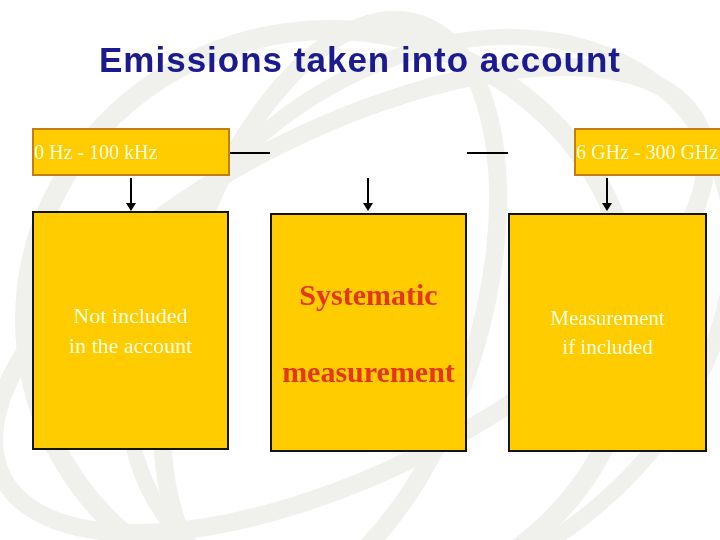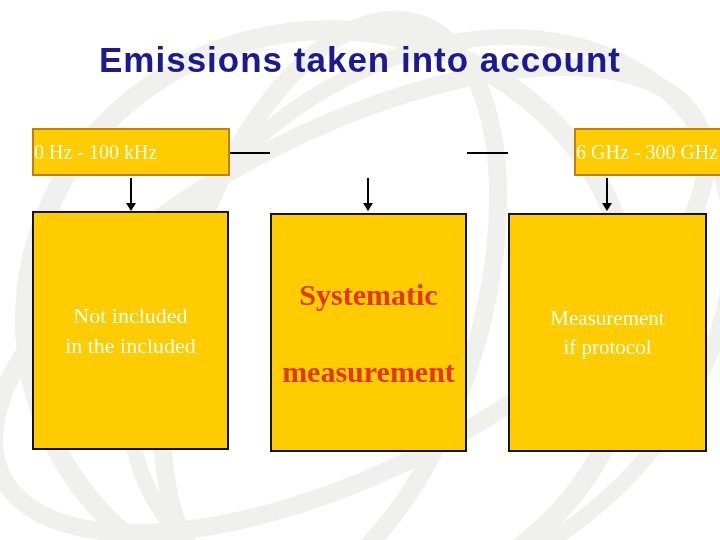--- a/index.html
+++ b/index.html
@@ -134,25 +134,25 @@
       <div class="stem"></div>
       <div class="head"></div>
     </div>
     <div class="arrow a2">
       <div class="stem"></div>
       <div class="head"></div>
     </div>
 
     <div class="result-box c0">
       <div class="line">Not included</div>
-      <div class="line">in the included</div>
+      <div class="line">in the account</div>
     </div>
     <div class="result-box c1">
       <div class="line">Systematic</div>
       <div class="line">measurement</div>
     </div>
     <div class="result-box c2">
       <div class="line">Measurement</div>
-      <div class="line">if protocol</div>
+      <div class="line">if included</div>
     </div>
 
   </div>
 </div>
 
 </body></html>

